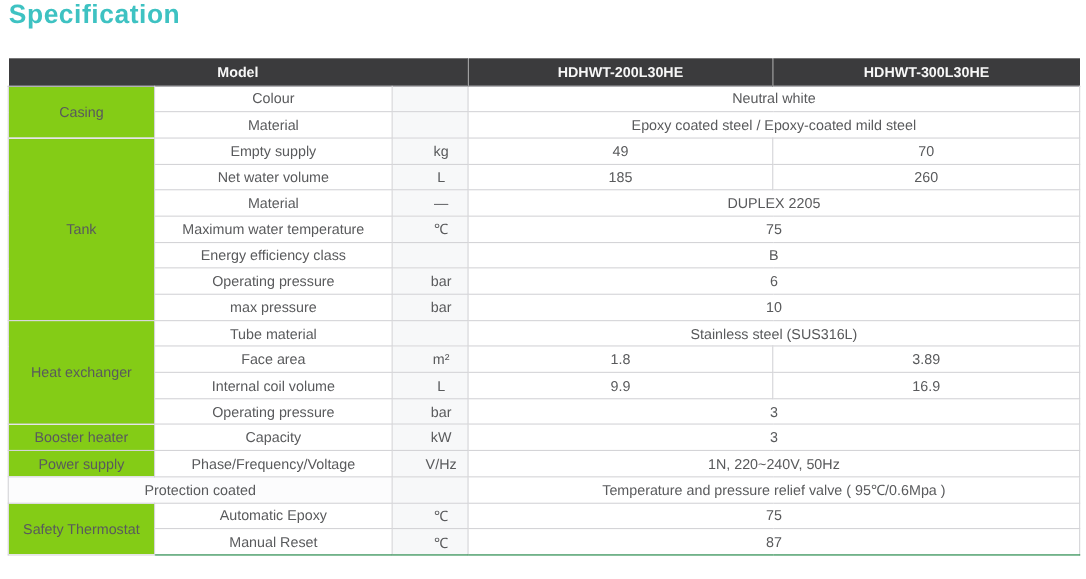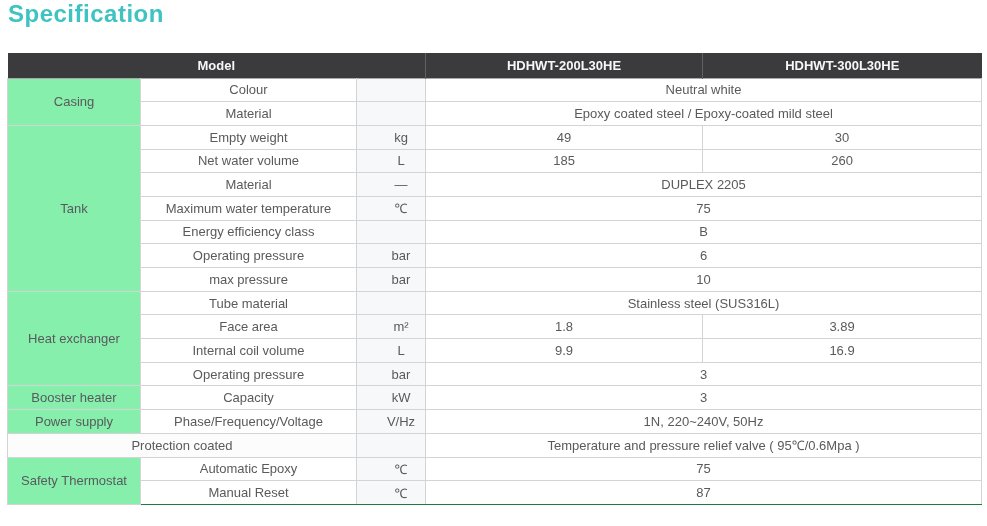--- a/index.html
+++ b/index.html
@@ -40,21 +40,21 @@
     border: none;
     border-left: 1px solid #606062;
   }
   .spec-table thead th:first-child { border-left: none; }
   .spec-table tbody td {
     border: 1px solid #d4d4d7;
     background: #ffffff;
   }
   .spec-table tbody tr.section-start > td { border-top: 1px solid #a9a9ad; }
   .spec-table tbody tr:last-child > td { border-bottom: 1px solid #15803d; }
-  .spec-table td.c-cat  { background: #86efac; }
+  .spec-table td.c-cat  { background: #84cc16; }
   .spec-table td.c-unit { background: #f7f8f9; padding-left: 24px; }
   .spec-table td.c-merged { background: #fcfcfd; }
 </style>
 </head>
 <body>
 
 <div class="page">
 
   <div class="page-title">Specification</div>
 
@@ -82,24 +82,24 @@
         <td class="c-val" colspan="2">Neutral white</td>
       </tr>
       <tr>
         <td class="c-label">Material</td>
         <td class="c-unit"></td>
         <td class="c-val" colspan="2">Epoxy coated steel / Epoxy-coated mild steel</td>
       </tr>
 
       <tr class="section-start">
         <td class="c-cat" rowspan="7">Tank</td>
-        <td class="c-label">Empty weight</td>
+        <td class="c-label">Empty supply</td>
         <td class="c-unit">kg</td>
         <td class="c-val">49</td>
-        <td class="c-val">30</td>
+        <td class="c-val">70</td>
       </tr>
       <tr>
         <td class="c-label">Net water volume</td>
         <td class="c-unit">L</td>
         <td class="c-val">185</td>
         <td class="c-val">260</td>
       </tr>
       <tr>
         <td class="c-label">Material</td>
         <td class="c-unit">—</td>

